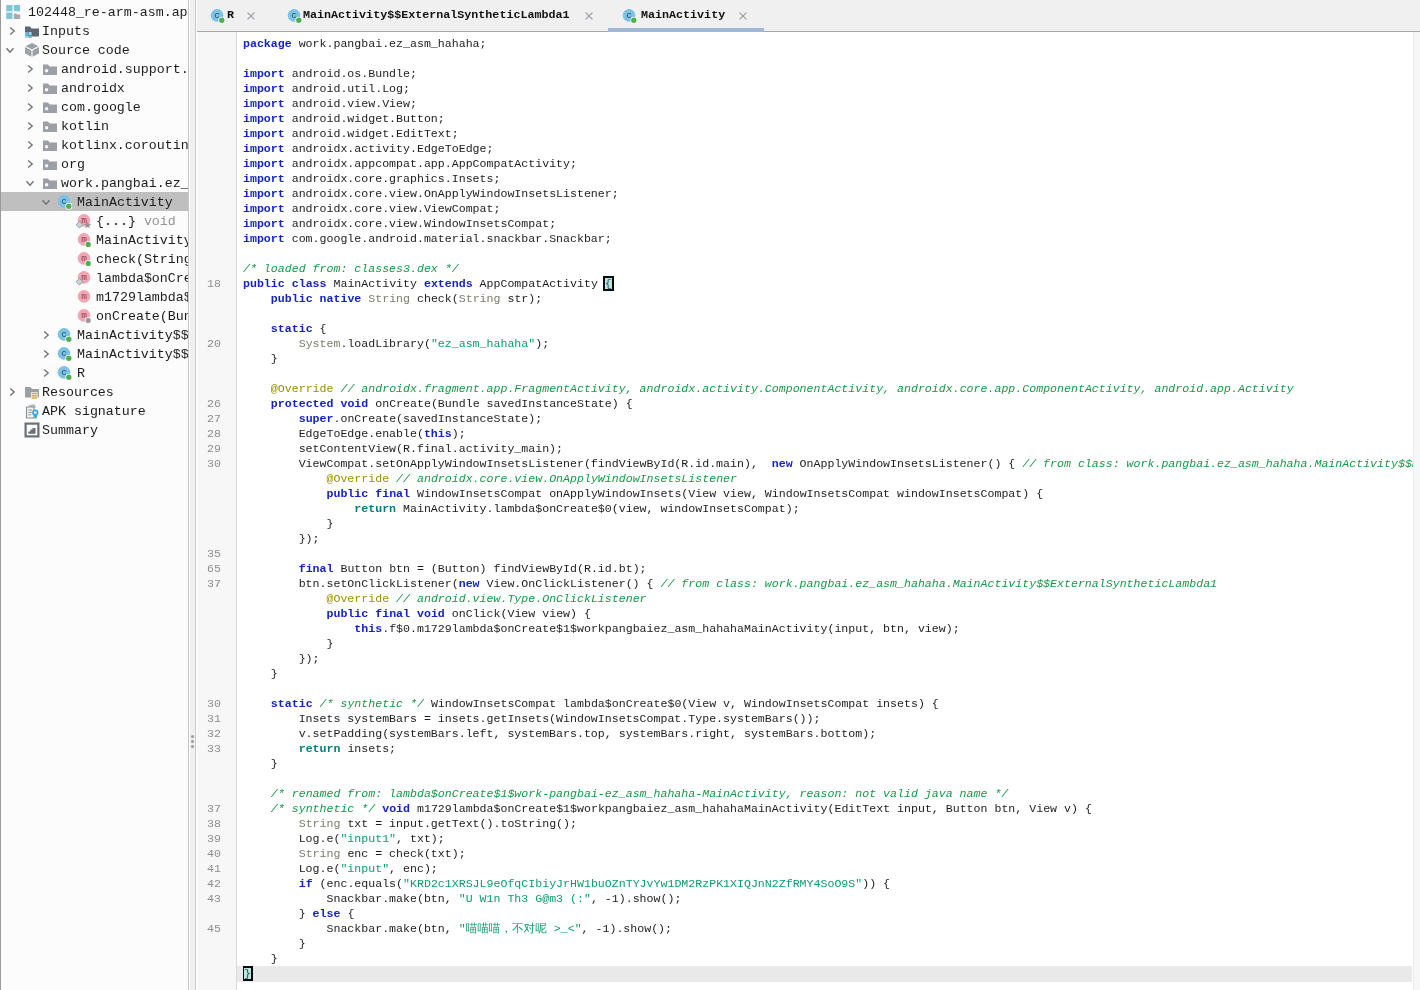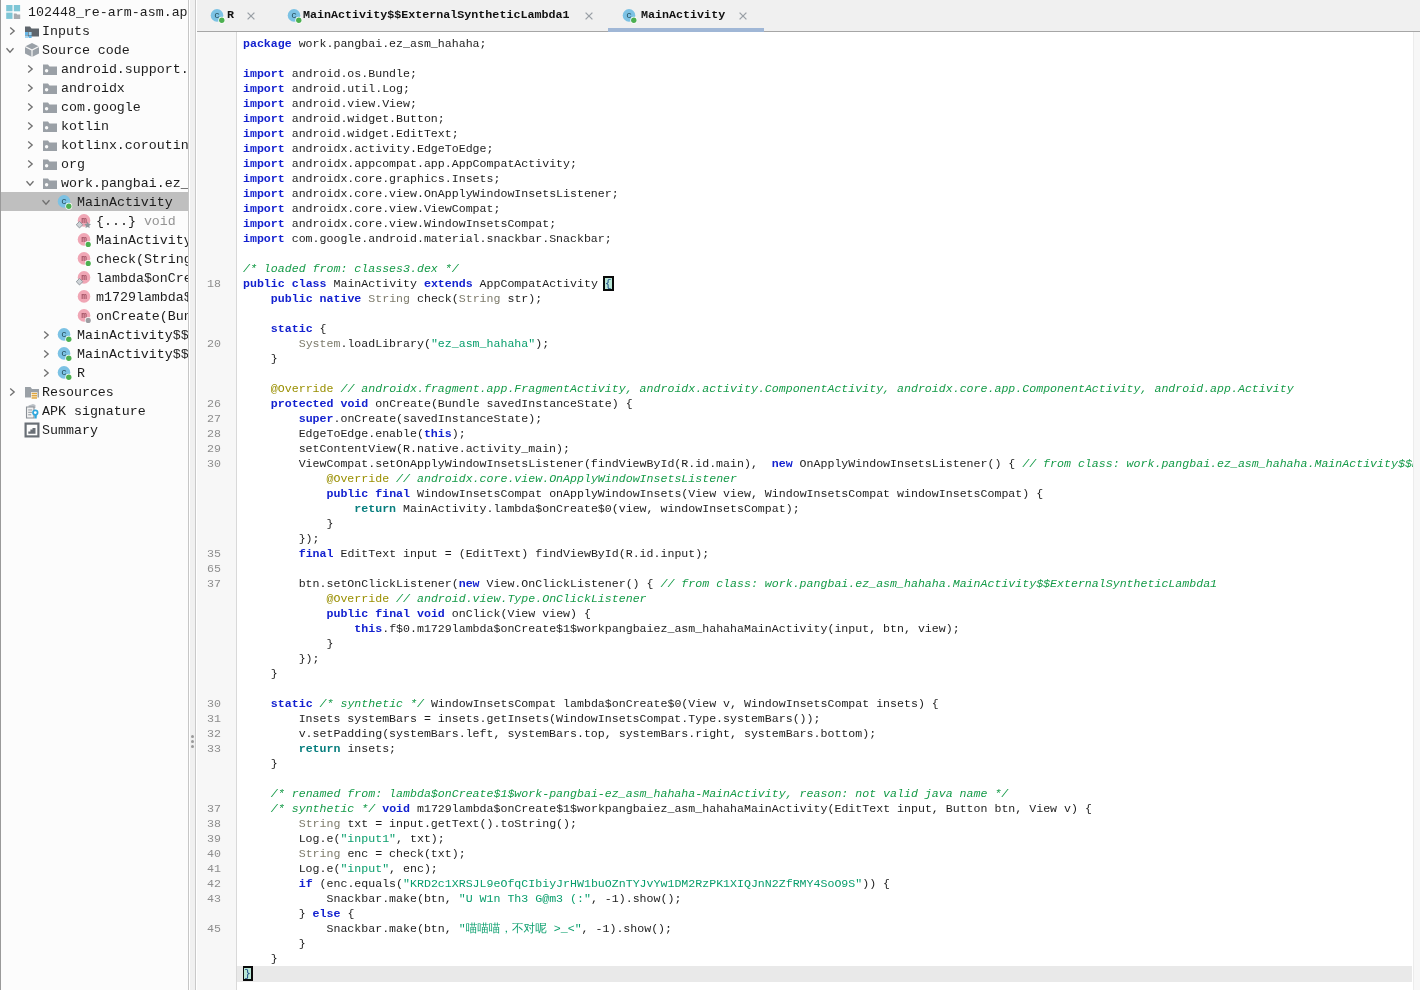--- a/index.html
+++ b/index.html
@@ -376,28 +376,28 @@
 <div class="cline" style="top:291px">    <i class="kw">public</i> <i class="kw">native</i> <i class="ty">String</i> check(<i class="ty">String</i> str);</div>
 <div class="cline" style="top:306px"></div>
 <div class="cline" style="top:321px">    <i class="kw">static</i> {</div>
 <div class="cline" style="top:336px">        <i class="ty">System</i>.loadLibrary(<i class="st">"ez_asm_hahaha"</i>);</div>
 <div class="cline" style="top:351px">    }</div>
 <div class="cline" style="top:366px"></div>
 <div class="cline" style="top:381px">    <i class="an">@Override</i> <i class="cm">// androidx.fragment.app.FragmentActivity, androidx.activity.ComponentActivity, androidx.core.app.ComponentActivity, android.app.Activity</i></div>
 <div class="cline" style="top:396px">    <i class="kw">protected</i> <i class="kw">void</i> onCreate(Bundle savedInstanceState) {</div>
 <div class="cline" style="top:411px">        <i class="kw">super</i>.onCreate(savedInstanceState);</div>
 <div class="cline" style="top:426px">        EdgeToEdge.enable(<i class="kw">this</i>);</div>
-<div class="cline" style="top:441px">        setContentView(R.native.activity_main);</div>
+<div class="cline" style="top:441px">        setContentView(R.final.activity_main);</div>
 <div class="cline" style="top:456px">        ViewCompat.setOnApplyWindowInsetsListener(findViewById(R.id.main),  <i class="kw">new</i> OnApplyWindowInsetsListener() { <i class="cm">// from class: work.pangbai.ez_asm_hahaha.MainActivity$$ExternalSyntheticLambda0</i></div>
 <div class="cline" style="top:471px">            <i class="an">@Override</i> <i class="cm">// androidx.core.view.OnApplyWindowInsetsListener</i></div>
 <div class="cline" style="top:486px">            <i class="kw">public</i> <i class="kw">final</i> WindowInsetsCompat onApplyWindowInsets(View view, WindowInsetsCompat windowInsetsCompat) {</div>
 <div class="cline" style="top:501px">                <i class="rw">return</i> MainActivity.lambda$onCreate$0(view, windowInsetsCompat);</div>
 <div class="cline" style="top:516px">            }</div>
 <div class="cline" style="top:531px">        });</div>
-<div class="cline" style="top:546px">        <i class="kw">final</i> EditText input = (EditText) findViewById(R.id.input);</div>
+<div class="cline" style="top:561px">        <i class="kw">final</i> Button btn = (Button) findViewById(R.id.bt);</div>
 <div class="cline" style="top:576px">        btn.setOnClickListener(<i class="kw">new</i> View.OnClickListener() { <i class="cm">// from class: work.pangbai.ez_asm_hahaha.MainActivity$$ExternalSyntheticLambda1</i></div>
 <div class="cline" style="top:591px">            <i class="an">@Override</i> <i class="cm">// android.view.Type.OnClickListener</i></div>
 <div class="cline" style="top:606px">            <i class="kw">public</i> <i class="kw">final</i> <i class="kw">void</i> onClick(View view) {</div>
 <div class="cline" style="top:621px">                <i class="kw">this</i>.f$0.m1729lambda$onCreate$1$workpangbaiez_asm_hahahaMainActivity(input, btn, view);</div>
 <div class="cline" style="top:636px">            }</div>
 <div class="cline" style="top:651px">        });</div>
 <div class="cline" style="top:666px">    }</div>
 <div class="cline" style="top:681px"></div>
 <div class="cline" style="top:696px">    <i class="kw">static</i> <i class="cm">/* synthetic */</i> WindowInsetsCompat lambda$onCreate$0(View v, WindowInsetsCompat insets) {</div>
 <div class="cline" style="top:711px">        Insets systemBars = insets.getInsets(WindowInsetsCompat.Type.systemBars());</div>

